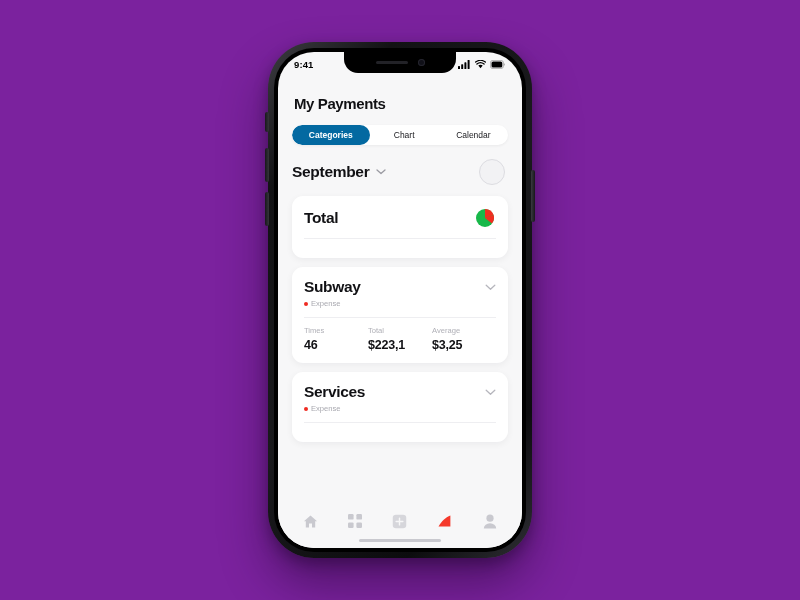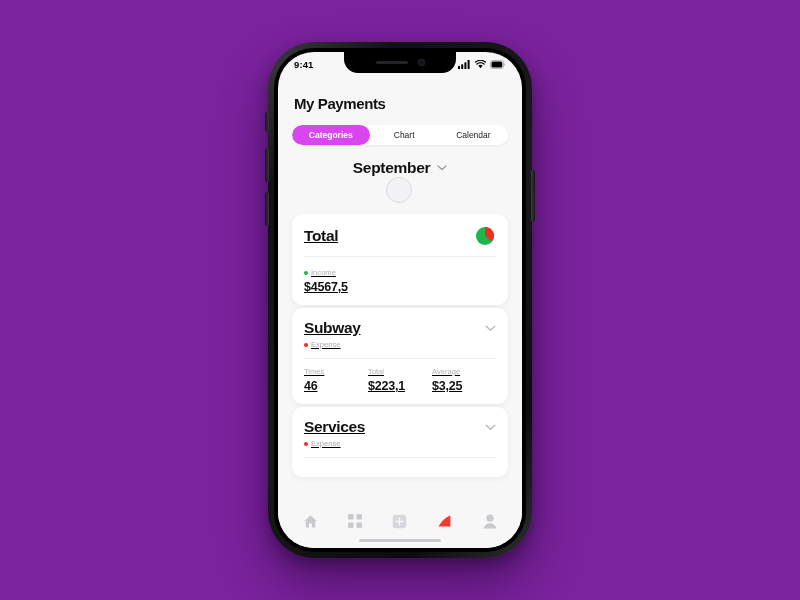--- a/index.html
+++ b/index.html
@@ -151,34 +151,33 @@
     flex: 1;
     display: flex;
     align-items: center;
     justify-content: center;
     font-size: 8.5px;
     color: #19191d;
     font-weight: normal;
     cursor: pointer;
   }
   .seg.active {
-    background: #d946ef;
+    background: #0369a1;
     color: #fff;
     border-radius: 11px;
     font-weight: bold;
     flex: 1.12;
   }
 
   
   .month-row {
     margin-top: 14px;
     display: flex;
     align-items: center;
     justify-content: space-between;
-    flex-direction: column;
   }
   .month-pick {
     display: flex;
     align-items: center;
     gap: 7px;
     cursor: pointer;
   }
   .month-label {
     font-size: 15.5px;
     font-weight: bold;
@@ -196,23 +195,22 @@
   }
 
   
   .cards {
     margin-top: 11px;
   }
   .card {
     background: #fff;
     border-radius: 11px;
     padding: 11px 12px 11px;
-    margin-bottom: 3px;
+    margin-bottom: 9px;
     box-shadow: 0 2px 7px rgba(20,20,40,.055);
-    text-decoration: underline;
   }
   .card-head {
     display: flex;
     align-items: center;
     justify-content: space-between;
   }
   .card-title {
     font-size: 15.5px;
     font-weight: bold;
     color: #111114;
@@ -382,27 +380,20 @@
               <div class="total-row">
                 <div class="card-title">Total</div>
                 <svg width="22" height="22" viewBox="0 0 22 22">
                   <circle cx="11" cy="11" r="9" fill="#18b84a"></circle>
                   <path d="M11 11 L11 2 A9 9 0 0 1 19.6 8 Z" fill="#f22c20"></path>
                   <path d="M11 11 L19.6 8 A9 9 0 0 1 18 16.4 Z" fill="#f22c20"></path>
                 </svg>
               </div>
               <div class="divider"></div>
               <div class="stats stats-total">
-                <div class="stat">
-                  <div class="tag">
-                    <span class="dot dot-green"></span>
-                    <span class="stat-label">Income</span>
-                  </div>
-                  <div class="stat-value">$4567,5</div>
-                </div>
               </div>
             </div>
 
             <div class="card">
               <div class="card-head">
                 <div class="card-title">Subway</div>
                 <svg class="chev" width="11" height="7" viewBox="0 0 11 7">
                   <path d="M1.2 1.2 L5.5 5.2 L9.8 1.2" stroke="#b6b6bd" stroke-width="1.3" fill="none" stroke-linecap="round" stroke-linejoin="round"></path>
                 </svg>
               </div>

